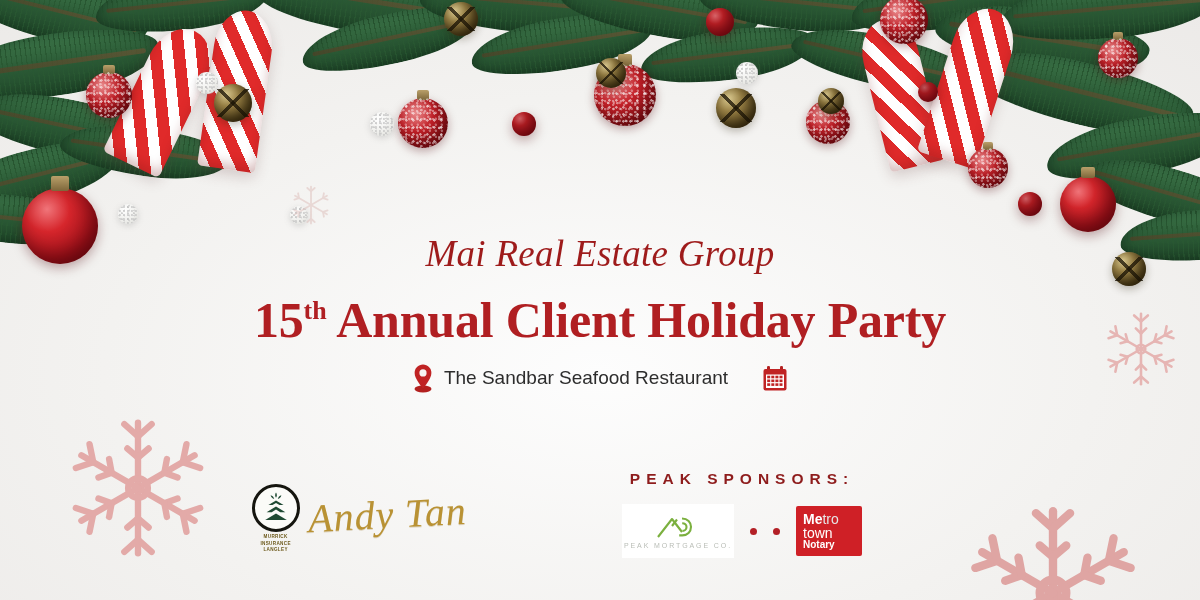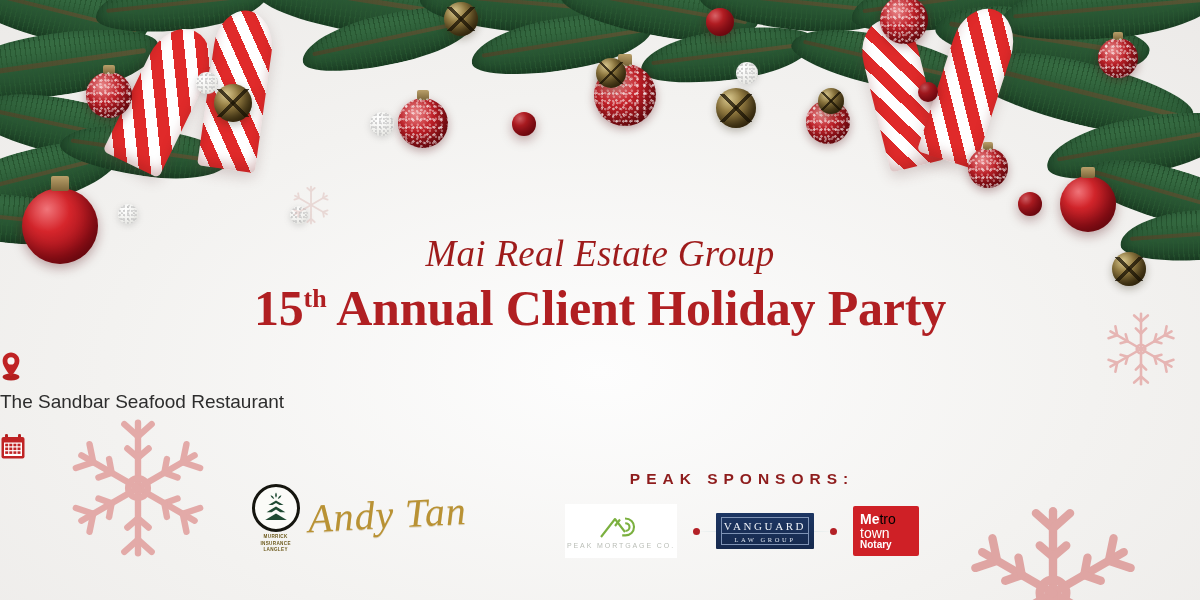--- a/index.html
+++ b/index.html
@@ -115,29 +115,29 @@
     font-size:37px;
     color:#9e1b1b;
     letter-spacing:.3px;
   }
   .headline {
     font-family:"Liberation Serif", serif;
     font-weight:700;
     font-size:50px;
     color:#b01f22;
     letter-spacing:-.2px;
-    margin-top:4px;
+    margin-top:16px;
     white-space:nowrap;
   }
   .headline sup { font-size:.52em; vertical-align:super; letter-spacing:0; }
   .meta {
     margin-top:14px;
-    display:flex; align-items:flex-start; justify-content:center; gap:10px;
+    display:flex; align-items:center; justify-content:center; gap:10px;
     font-family:"Liberation Sans", sans-serif;
-    font-size:19px; color:#2d2d2d;flex-direction:column;
+    font-size:19px; color:#2d2d2d;
   }
   .meta .sep { width:14px; }
   .pin-icon, .cal-icon { display:block; }
 
   
   .sponsors { position:absolute; left:0; right:0; top:470px; }
   .sponsor-head {
     font-family:"Liberation Sans", sans-serif;
     font-weight:700; font-size:15.5px;
     letter-spacing:6px; color:#8e1c1c;
@@ -206,21 +206,21 @@
   .vanguard .v2 {
     font-family:"Liberation Serif", serif;
     font-size:6.5px; letter-spacing:2.6px; color:#dfe6f1; text-align:center;
     border:1px solid #7f93b5; border-top:none; padding:1.5px 0;
   }
   .metro {
     width:66px;background:#cf2026;padding:6px 7px;border-radius:2px;
     font-family:"Liberation Sans", sans-serif;color:#fff;line-height:1.02;
   }
   .metro .m1 { font-size:14px; font-weight:700; }
-  .metro .m1 .light { font-weight:400; color:#000000; }
+  .metro .m1 .light { font-weight:400; color:#e5e5e5; }
   .metro .m2 { font-size:14px; font-weight:400; color:#ffffff; }
   .metro .m3 { font-size:10px; font-weight:700; }
 </style>
 </head>
 <body>
 
 <div class="poster">
 
   <div class="border-top">
 
@@ -455,27 +455,20 @@
               <path d="M17 12 L22 5.5"></path>
               <path d="M27 4.5c5.6 0 9 3.6 9 8.3 0 5-3.6 8.6-8.6 8.6 h-3.2"></path>
               <path d="M27.2 9.2c2.6 0 4.3 1.7 4.3 3.8 0 2.3-1.8 3.9-4 3.9"></path>
             </g>
           </svg>
           <div class="pk-word">PEAK MORTGAGE CO.</div>
         </div>
 
         <div class="dot"></div>
 
-        <div class="vanguard">
-          <div class="vline"></div>
-          <div class="vbox">
-            <div class="v1">VANGUARD</div>
-            <div class="v2">LAW GROUP</div>
-          </div>
-        </div>
 
         <div class="dot"></div>
 
         <div class="metro">
           <div class="m1"><span>Me</span><span class="light">tro</span></div>
           <div class="m2">town</div>
           <div class="m3">Notary</div>
         </div>
 
       </div>

